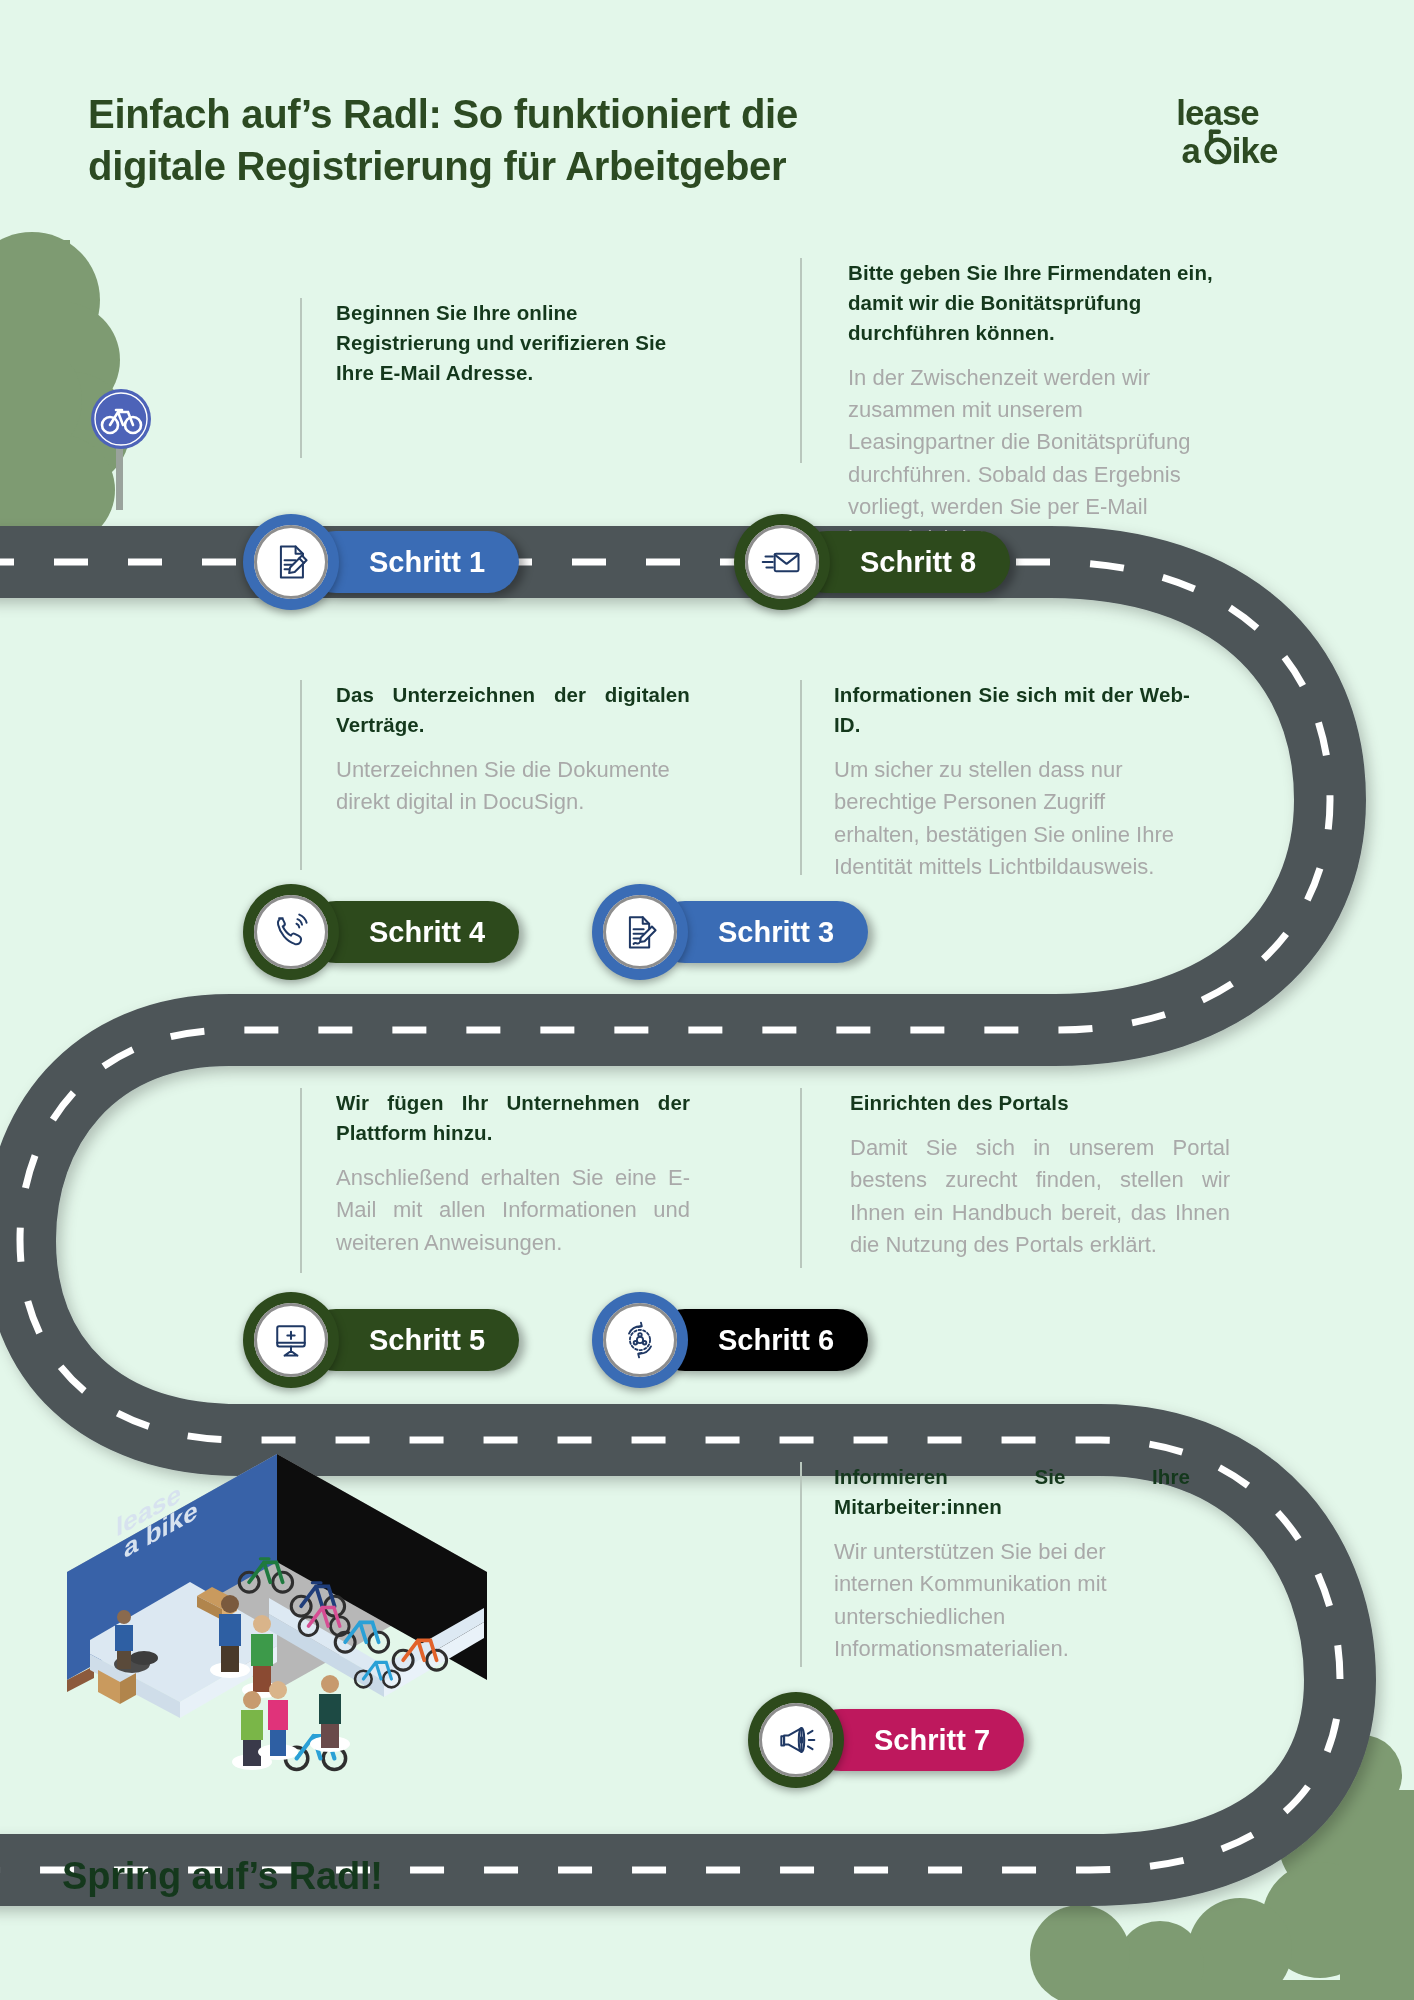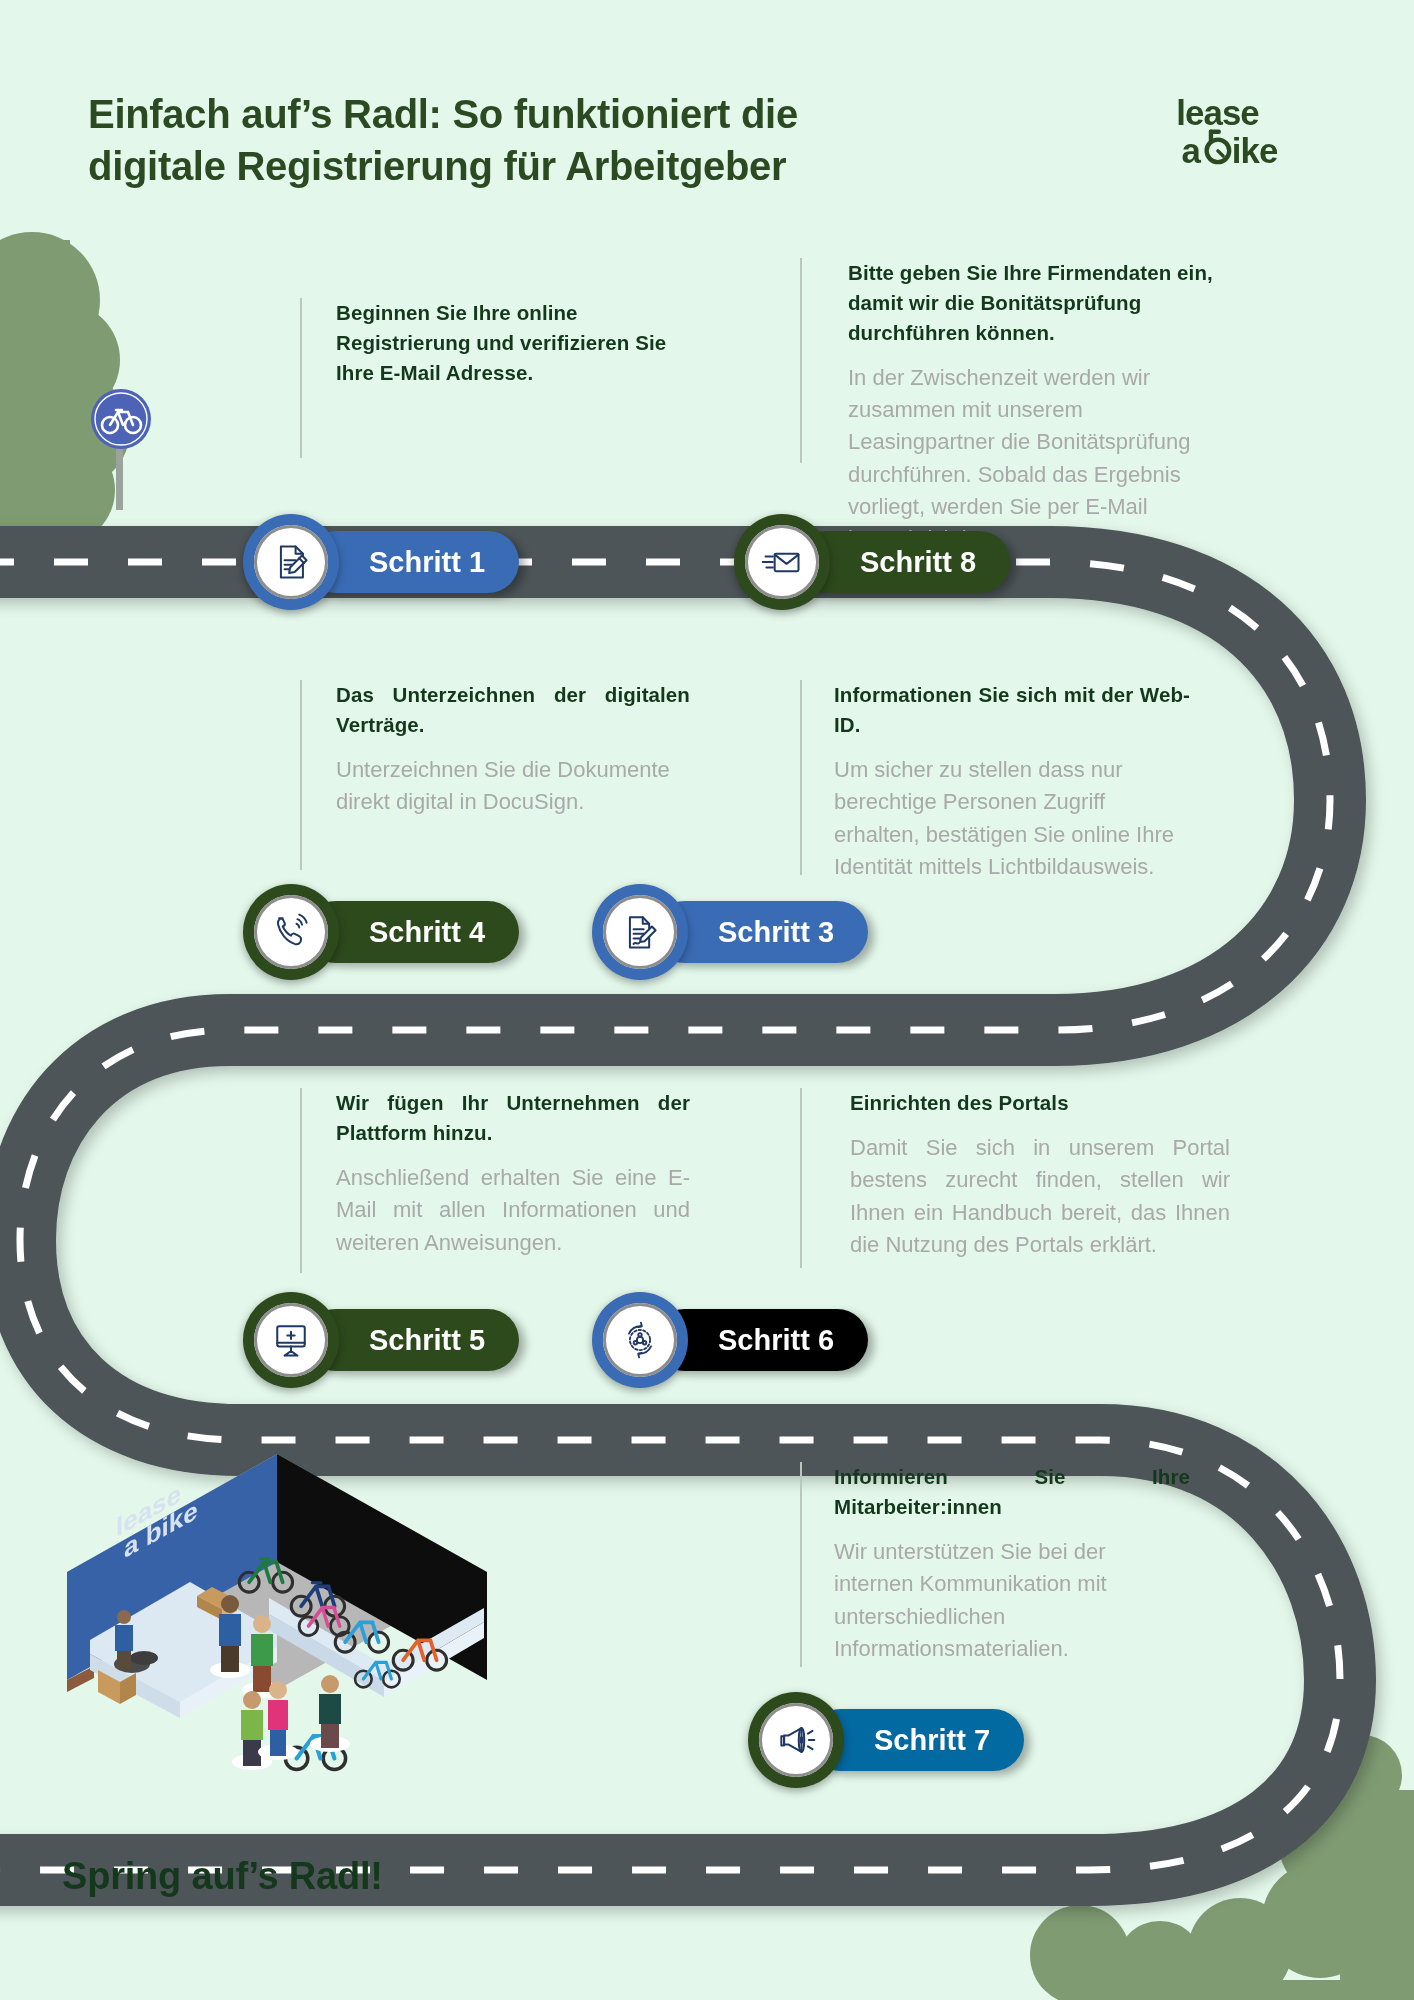--- a/index.html
+++ b/index.html
@@ -377,21 +377,21 @@
           <g fill="none" stroke="#1f3864" stroke-width="2.2" stroke-linejoin="round" stroke-linecap="round">
             <path d="M11 19 h5 l14 -8 v26 l-14 -8 h-5 z"></path>
             <path d="M8 20 h3 v10 h-3 z"></path>
             <ellipse cx="30" cy="24" rx="3" ry="13"></ellipse>
             <path d="M30 24 m-1 0 a1 3 0 1 0 2 0 a1 3 0 1 0 -2 0"></path>
             <path d="M37 17 l5 -3 M38 24 h6 M37 31 l5 3"></path>
           </g>
         </svg>
       </div>
     </div>
-    <div class="pill" style="background:#0369a1;">
+    <div class="pill" style="background:#be185d;">
       <span>Schritt 7</span>
     </div>
   </div>
 
   <div class="header-title">
     <div>Einfach auf’s Radl: So funktioniert die</div>
     <div>digitale Registrierung für Arbeitgeber</div>
   </div>
 
   <svg class="logo" viewBox="0 0 160 92">

